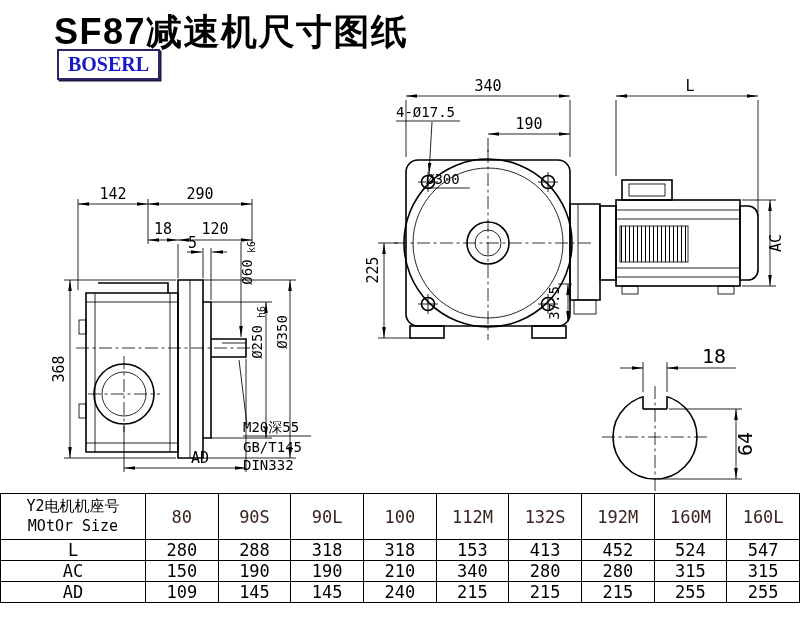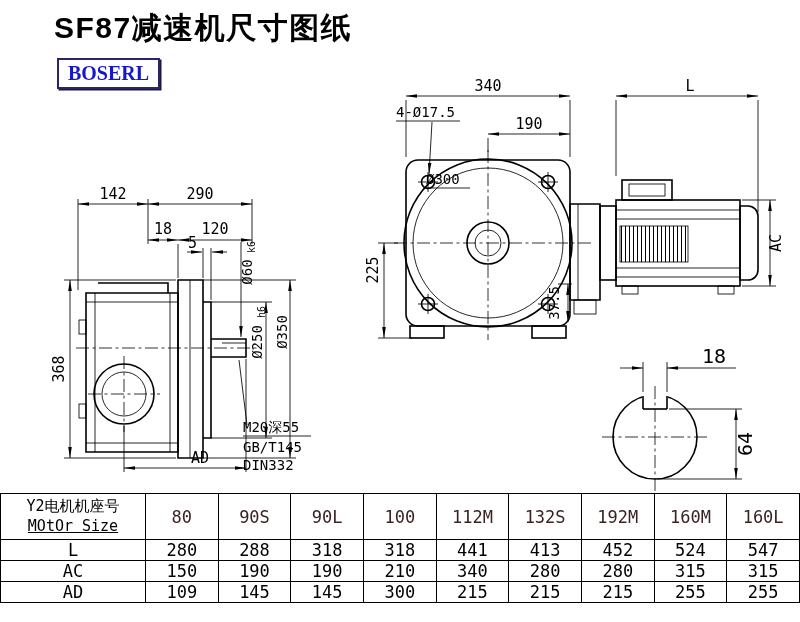--- a/index.html
+++ b/index.html
@@ -1,37 +1,37 @@
 <!DOCTYPE html>
 <html><head>
 <meta charset="utf-8">
 <style>
   *{margin:0;padding:0;box-sizing:border-box}
   html,body{width:800px;height:622px;background:#fff}
   body{position:relative;overflow:hidden;font-family:"DejaVu Sans Mono",monospace}
   #title{position:absolute;left:54px;top:8px;font-family:"Liberation Sans",sans-serif;
-         font-weight:bold;font-size:30px;letter-spacing:1.5px;color:#000}
-  #logo{position:absolute;left:57px;top:58px;width:103px;height:31px;
+         font-weight:bold;font-size:36px;letter-spacing:1.5px;color:#000}
+  #logo{position:absolute;left:57px;top:49px;width:103px;height:31px;
         border:2px solid #2b2563;box-shadow:1.5px 1.5px 0 #1c1840;background:#fff;
         display:flex;align-items:center;justify-content:center;
         font-family:"Liberation Serif",serif;font-size:20px;font-weight:bold;color:#1618c8}
   svg{position:absolute;left:0;top:0}
   .ol{fill:none;stroke:#000;stroke-width:1.6}
   .tl{fill:none;stroke:#000;stroke-width:.85}
   .cl{fill:none;stroke:#000;stroke-width:.8;stroke-dasharray:13 3.5 3 3.5}
   .dl{fill:none;stroke:#000;stroke-width:.85}
   text{fill:#000;font-family:"DejaVu Sans Mono",monospace;font-size:15px}
   .f14{font-size:14px}.sm{font-size:10px}.lg{font-size:20px}
   table{position:absolute;left:0;top:493px;width:800px;height:96px;
         border-collapse:collapse;table-layout:fixed;background:#fff}
   td{border:1px solid #000;text-align:center;vertical-align:middle;
      font-size:17px;color:#000;padding:0;font-family:"DejaVu Sans Mono",monospace}
   tr.hdr td{height:46px}
   td.first{font-size:15px;line-height:1.3}
-  .u{text-decoration:underline}
+  .u{}
   tr.hdr td.size{color:#3a2323}
 </style>
 </head>
 <body>
 
 <div id="title">SF87减速机尺寸图纸</div>
 <div id="logo">BOSERL</div>
 
 <svg width="800" height="493" viewBox="0 0 800 493">
   <defs>
@@ -246,21 +246,21 @@
     <td class="size">192M</td>
     <td class="size">160M</td>
     <td class="size">160L</td>
   </tr>
   <tr>
     <td>L</td>
     <td>280</td>
     <td>288</td>
     <td>318</td>
     <td>318</td>
-    <td>441</td>
+    <td>153</td>
     <td>413</td>
     <td>452</td>
     <td>524</td>
     <td>547</td>
   </tr>
   <tr>
     <td>AC</td>
     <td>150</td>
     <td>190</td>
     <td>190</td>
@@ -269,21 +269,21 @@
     <td>280</td>
     <td>280</td>
     <td>315</td>
     <td>315</td>
   </tr>
   <tr>
     <td>AD</td>
     <td>109</td>
     <td>145</td>
     <td>145</td>
-    <td>300</td>
+    <td>240</td>
     <td>215</td>
     <td>215</td>
     <td>215</td>
     <td>255</td>
     <td>255</td>
   </tr>
 </tbody>
   </table>
 
 </body></html>

